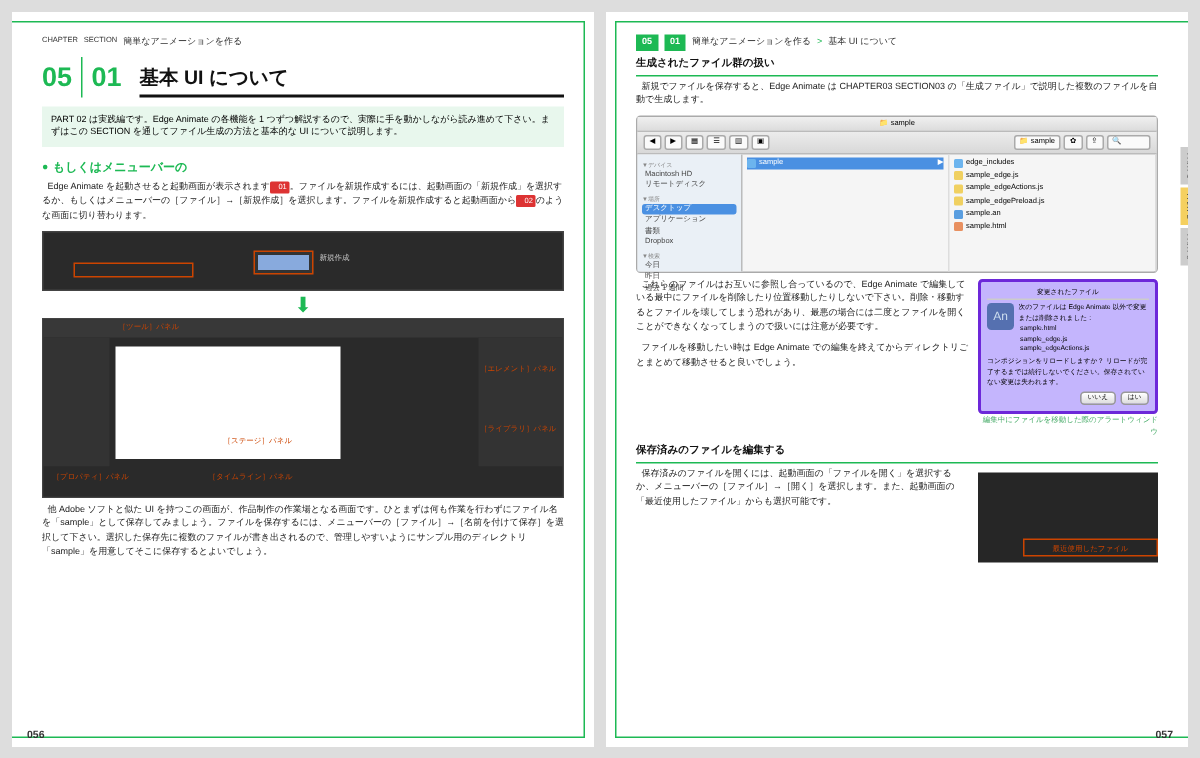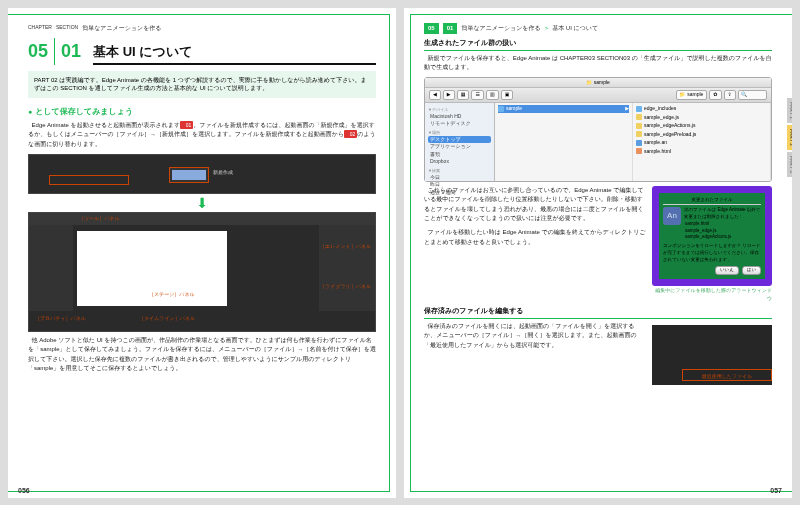--- a/index.html
+++ b/index.html
@@ -70,21 +70,21 @@
   .frow { display: flex; align-items: center; gap: 2px; font-size: 5px; padding: 0.5px 0; }
   .frow.sel { background: #4a90e2; color: #fff; }
   .fico { width: 6px; height: 6px; background: #6cb4ee; border-radius: 1px; display: inline-block; }
   .fico.js { background: #f0d060; }
   .fico.html { background: #e89060; }
   .fico.an { background: #5a9ee0; }
   
   .two-col { display: flex; gap: 6px; }
   .two-col .left { flex: 1; }
   .two-col .right { width: 120px; }
-  .alert-box { border: 7px solid #6d28d9; background: #15803d; border-radius: 3px; padding: 4px; font-size: 4.5px; }
+  .alert-box { border: 2px solid #6d28d9; background: #c4b5fd; border-radius: 3px; padding: 4px; font-size: 4.5px; }
   .alert-title { text-align: center; font-size: 4.5px; border-bottom: 1px solid #ccc; margin-bottom: 2px; padding-bottom: 1px; }
   .alert-buttons { display: flex; gap: 3px; justify-content: flex-end; margin-top: 3px; }
   .mac-btn { background: linear-gradient(#fff,#ddd); border: 1px solid #999; border-radius: 3px; padding: 0 4px; font-size: 4.5px; }
   .caption { font-size: 5px; color: #4a6; text-align: right; margin-top: 1px; }
   .alert-ico { float: left; width: 18px; height: 18px; background: #5570b0; border-radius: 3px; margin-right: 3px; color: #cde; text-align:center; font-size:8px; line-height:18px;}
   
   .shot-recent { height: 60px; position: relative; background: #262626; margin-top: 3px; }
   .shot-recent .hl { position: absolute; bottom: 4px; left: 30px; width: 90px; height: 12px; border: 1px solid #c40; font-size: 5px; color: #c40; text-align: center; line-height: 12px; }
   .tabs-right { position: absolute; right: -4px; top: 90px; display: flex; flex-direction: column; gap: 2px; }
   .tab-side { writing-mode: vertical-rl; font-size: 5px; padding: 4px 1px; }
@@ -107,21 +107,21 @@
 
   <div class="chsec">
     <div class="big-num">05</div>
     <div class="big-num sec">01</div>
     <div class="big-title">基本 UI について</div>
   </div>
 
   <div class="intro-box">PART 02 は実践編です。Edge Animate の各機能を 1 つずつ解説するので、実際に手を動かしながら読み進めて下さい。まずはこの SECTION を通してファイル生成の方法と基本的な UI について説明します。</div>
 
   <div class="heading-green">
-        <span>として保存してみましょう</span>
+        <span>もしくはメニューバーの</span>
       </div>
 
   <p class="body">
     <span>Edge Animate を起動させると起動画面が表示されます</span><span class="num-badge">01</span><span>。ファイルを新規作成するには、起動画面の「新規作成」を選択するか、もしくはメニューバーの［ファイル］→［新規作成］を選択します。ファイルを新規作成すると起動画面から</span><span class="num-badge">02</span><span>のような画面に切り替わります。</span>
   </p>
 
   <div class="shot shot1">
     <div class="highlight"></div>
     <div class="thumb"></div>
     <div class="thumb-lbl">新規作成</div>

